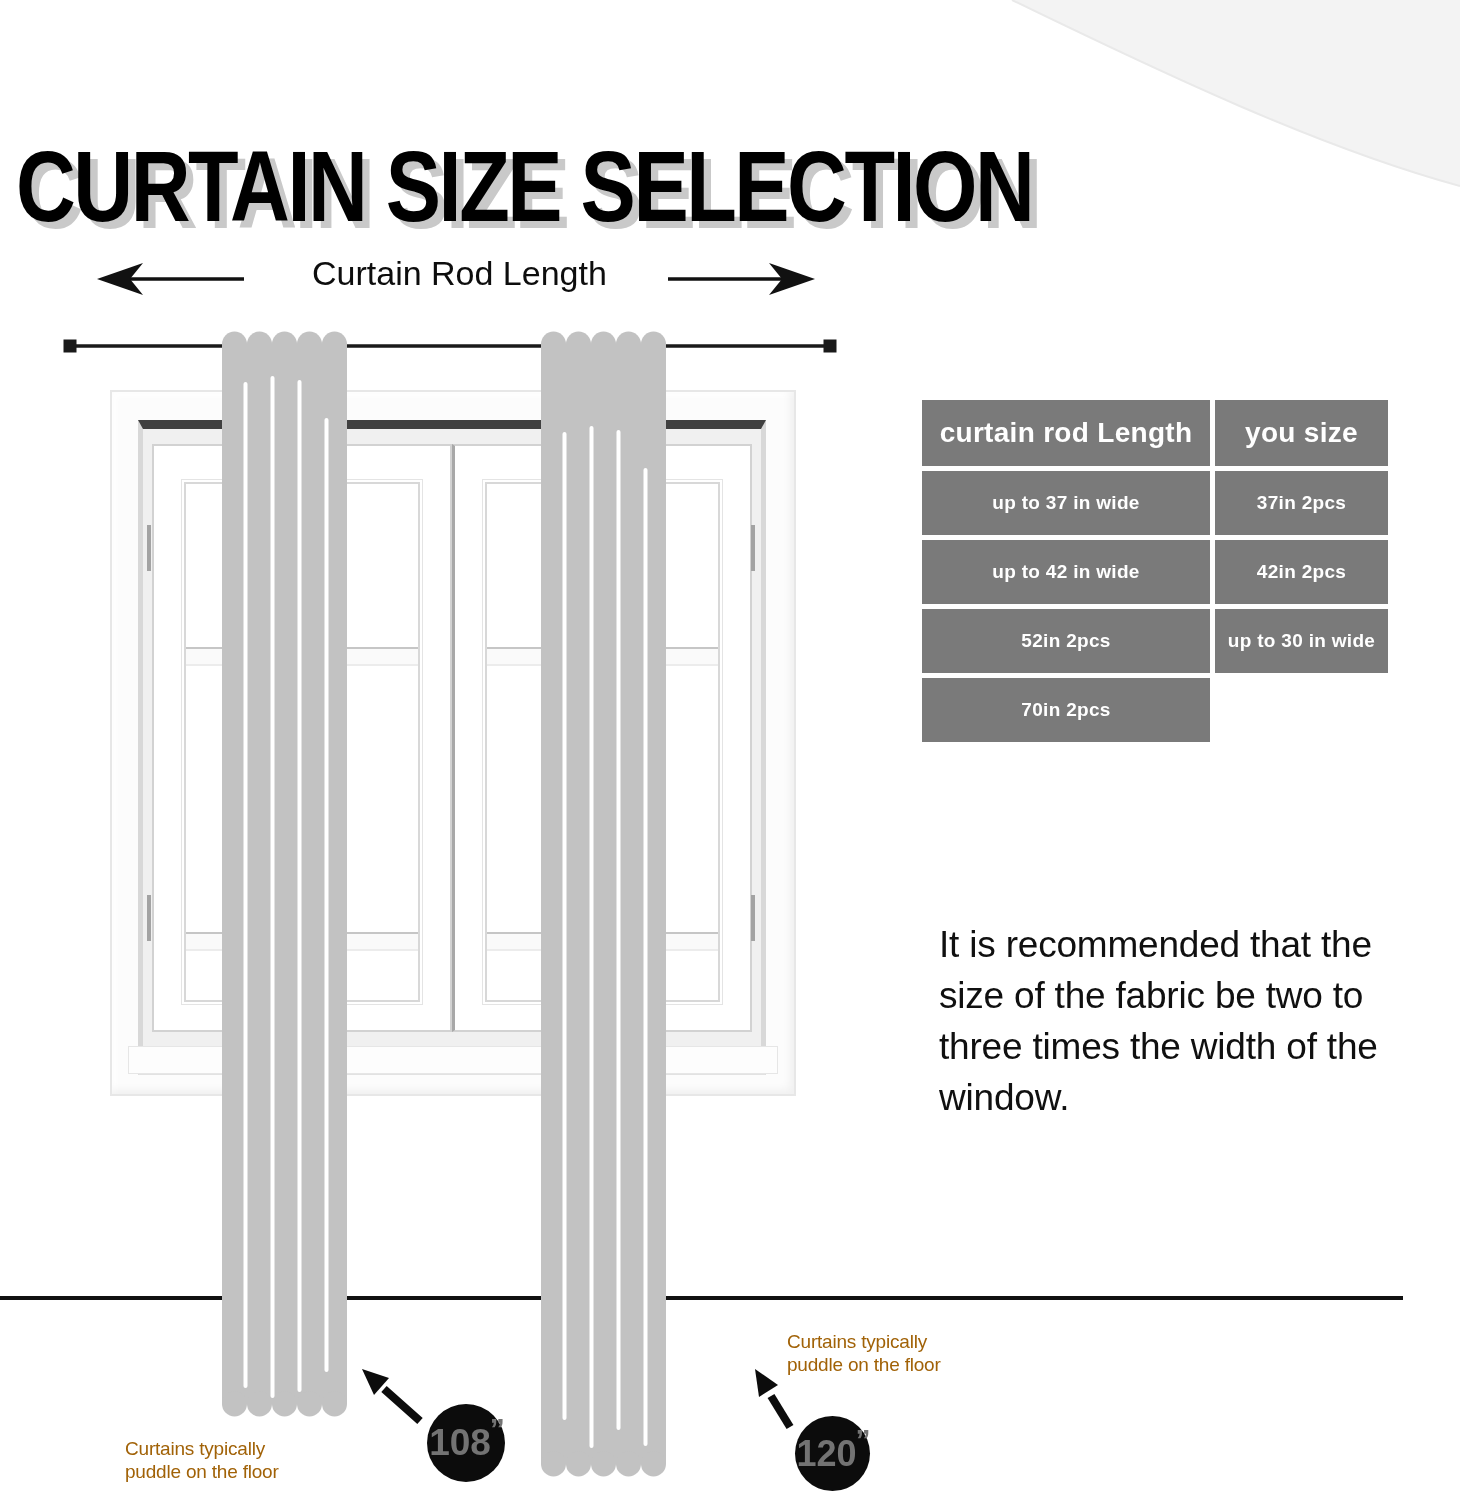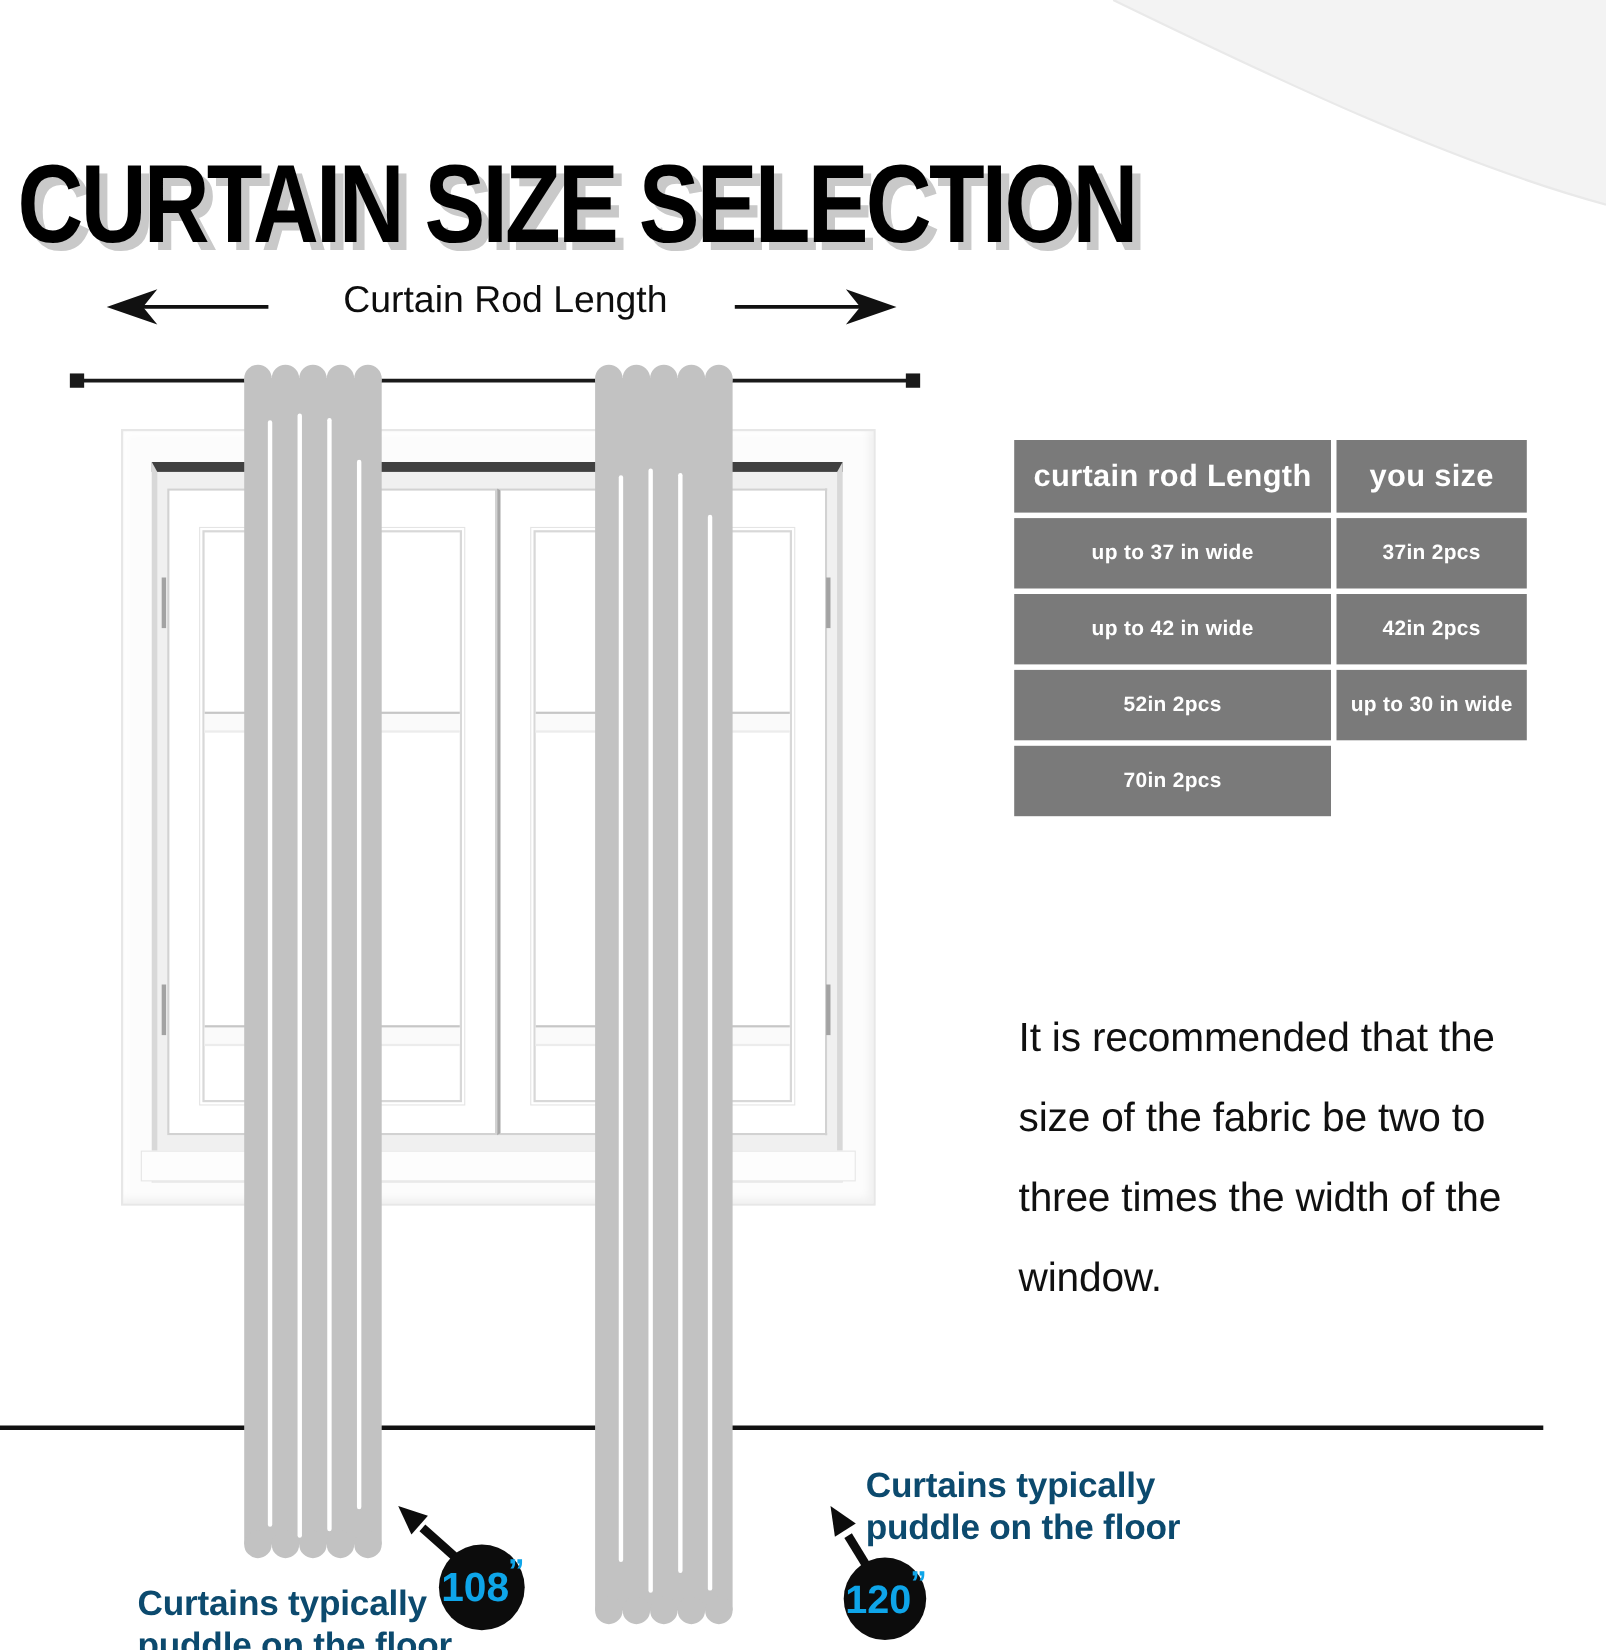--- a/index.html
+++ b/index.html
@@ -45,31 +45,31 @@
   
   #size-table{left:922px;top:400px;z-index:10;display:grid;
               grid-template-columns:288px 173px;gap:5px;}
   #size-table .cell{background:#7a7a7a;color:#fff;font-weight:bold;font-size:19px;
                     height:64px;display:flex;align-items:center;justify-content:center;
                     letter-spacing:.3px;}
   #size-table .cell.head{height:66px;font-size:28px;}
 
   
   #recommendation{left:923px;top:903px;width:500px;z-index:10;font-size:37px;
-                  line-height:73px;color:#101010;margin:3px;letter-spacing:-.2px;}
-
-  
-  .annotation{z-index:10;font-size:32px;line-height:1.2;color:#0c4a6e;letter-spacing:-.2px;font-weight:bold;}
+                  line-height:51px;color:#101010;margin:16px;letter-spacing:-.2px;}
+
+  
+  .annotation{z-index:10;font-size:19px;line-height:1.2;color:#a16207;letter-spacing:-.2px;}
   #annot-left{left:125px;top:1438px;}
   #annot-right{left:787px;top:1331px;}
 
   
-  .size-circle{z-index:11;background:#0c0c0c;color:#0ea5e9;border-radius:50%;
+  .size-circle{z-index:11;background:#0c0c0c;color:#737373;border-radius:50%;
                display:flex;align-items:center;justify-content:center;
-               font-weight:bold;}
+               font-weight:bold;margin-left:28px;}
   #circle-108{left:399px;top:1404px;width:78px;height:78px;font-size:37px;}
   #circle-120{left:767px;top:1416px;width:75px;height:75px;font-size:36px;}
   .size-circle .unit{font-size:30px;position:relative;top:-14px;left:-1px;letter-spacing:-3px;}
 </style>
 </head>
 <body>
 
 <svg id="swoosh" class="abs" viewBox="0 0 1460 260" aria-hidden="true">
   <path d="M 1012,0 C 1160,72 1320,148 1460,186 L 1460,0 Z" fill="#f3f3f3"></path>
   <path d="M 1012,0 C 1160,72 1320,148 1460,186" fill="none" stroke="#e9e9e9" stroke-width="2"></path>

